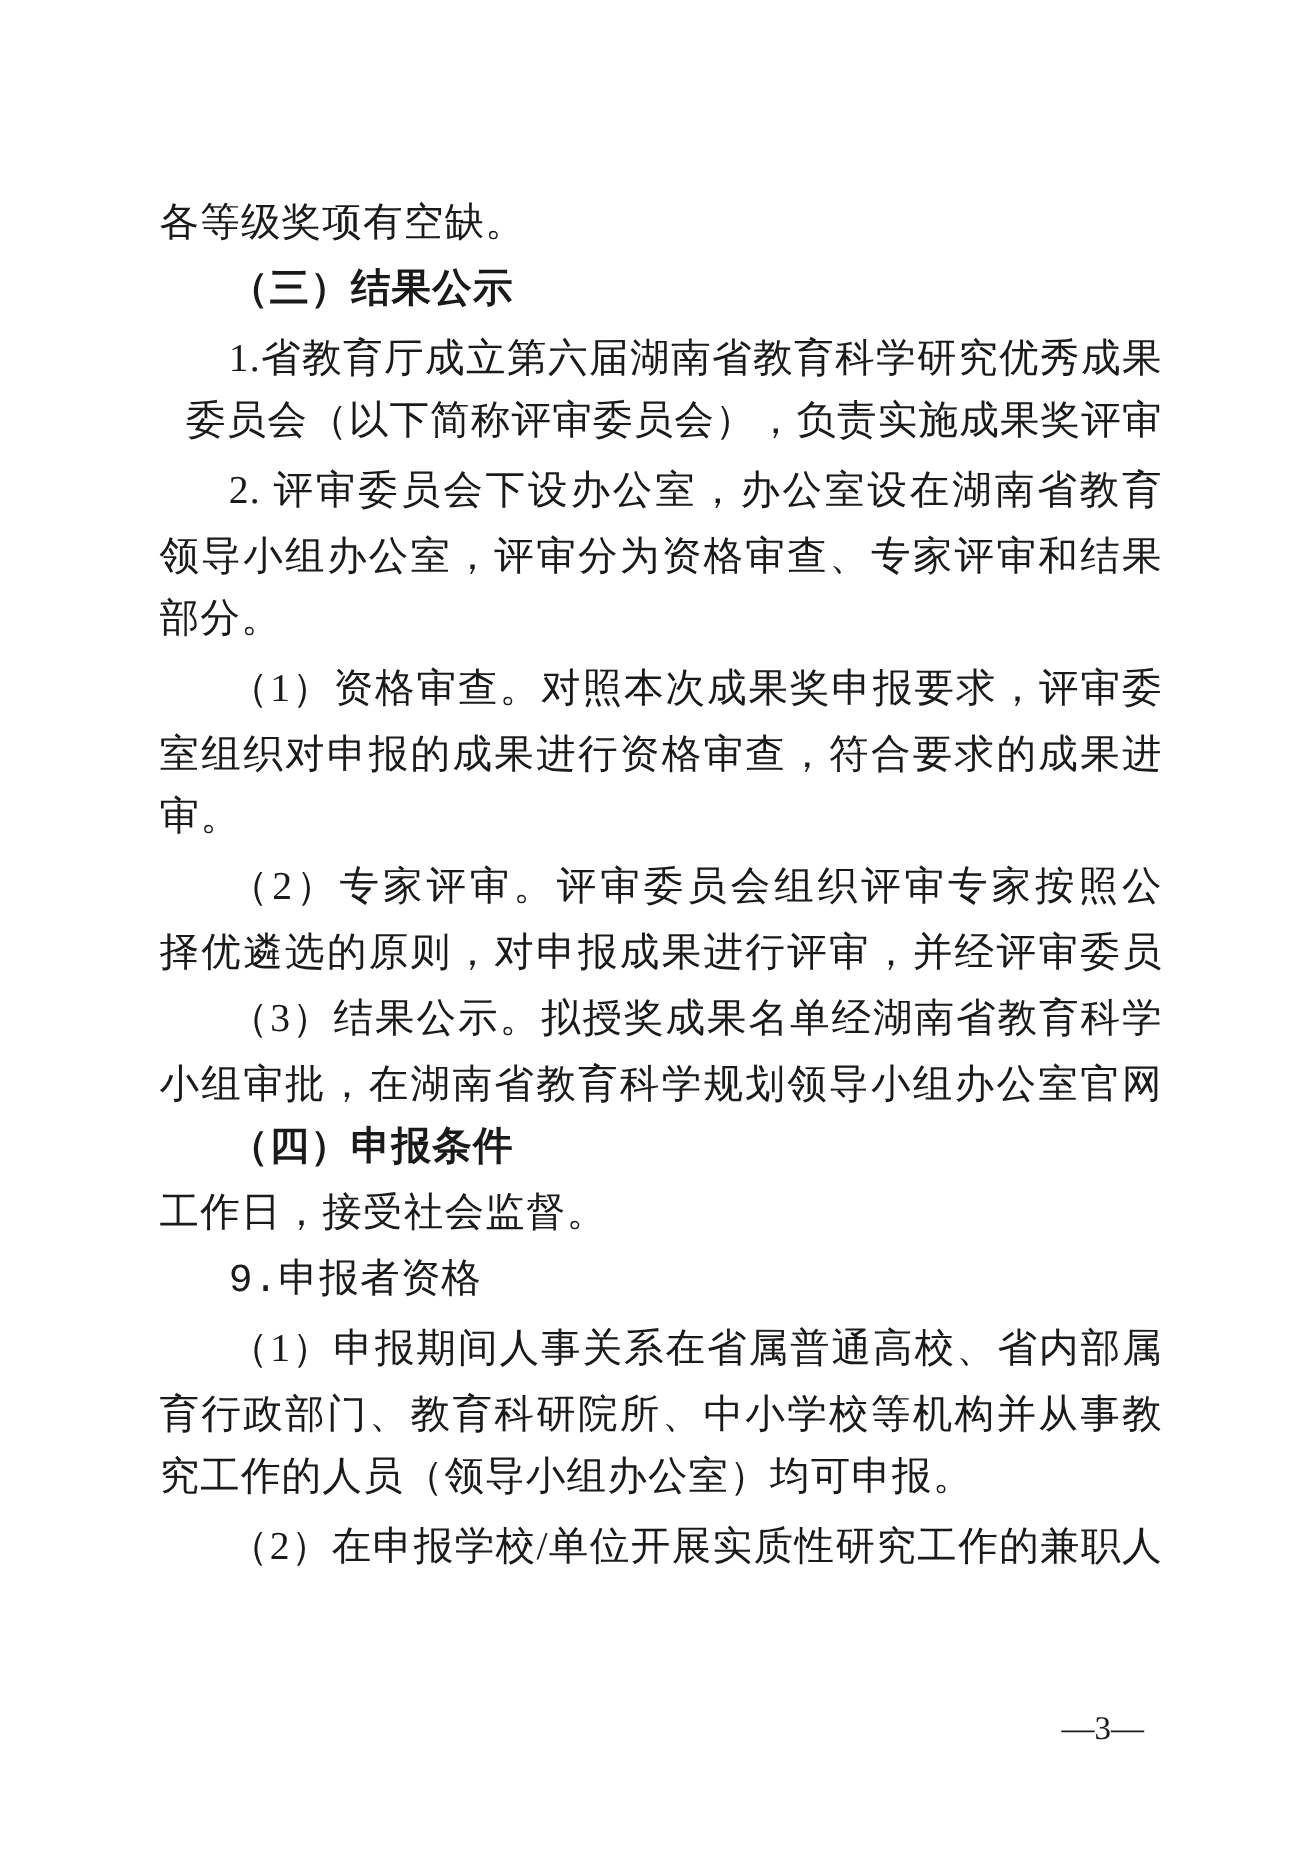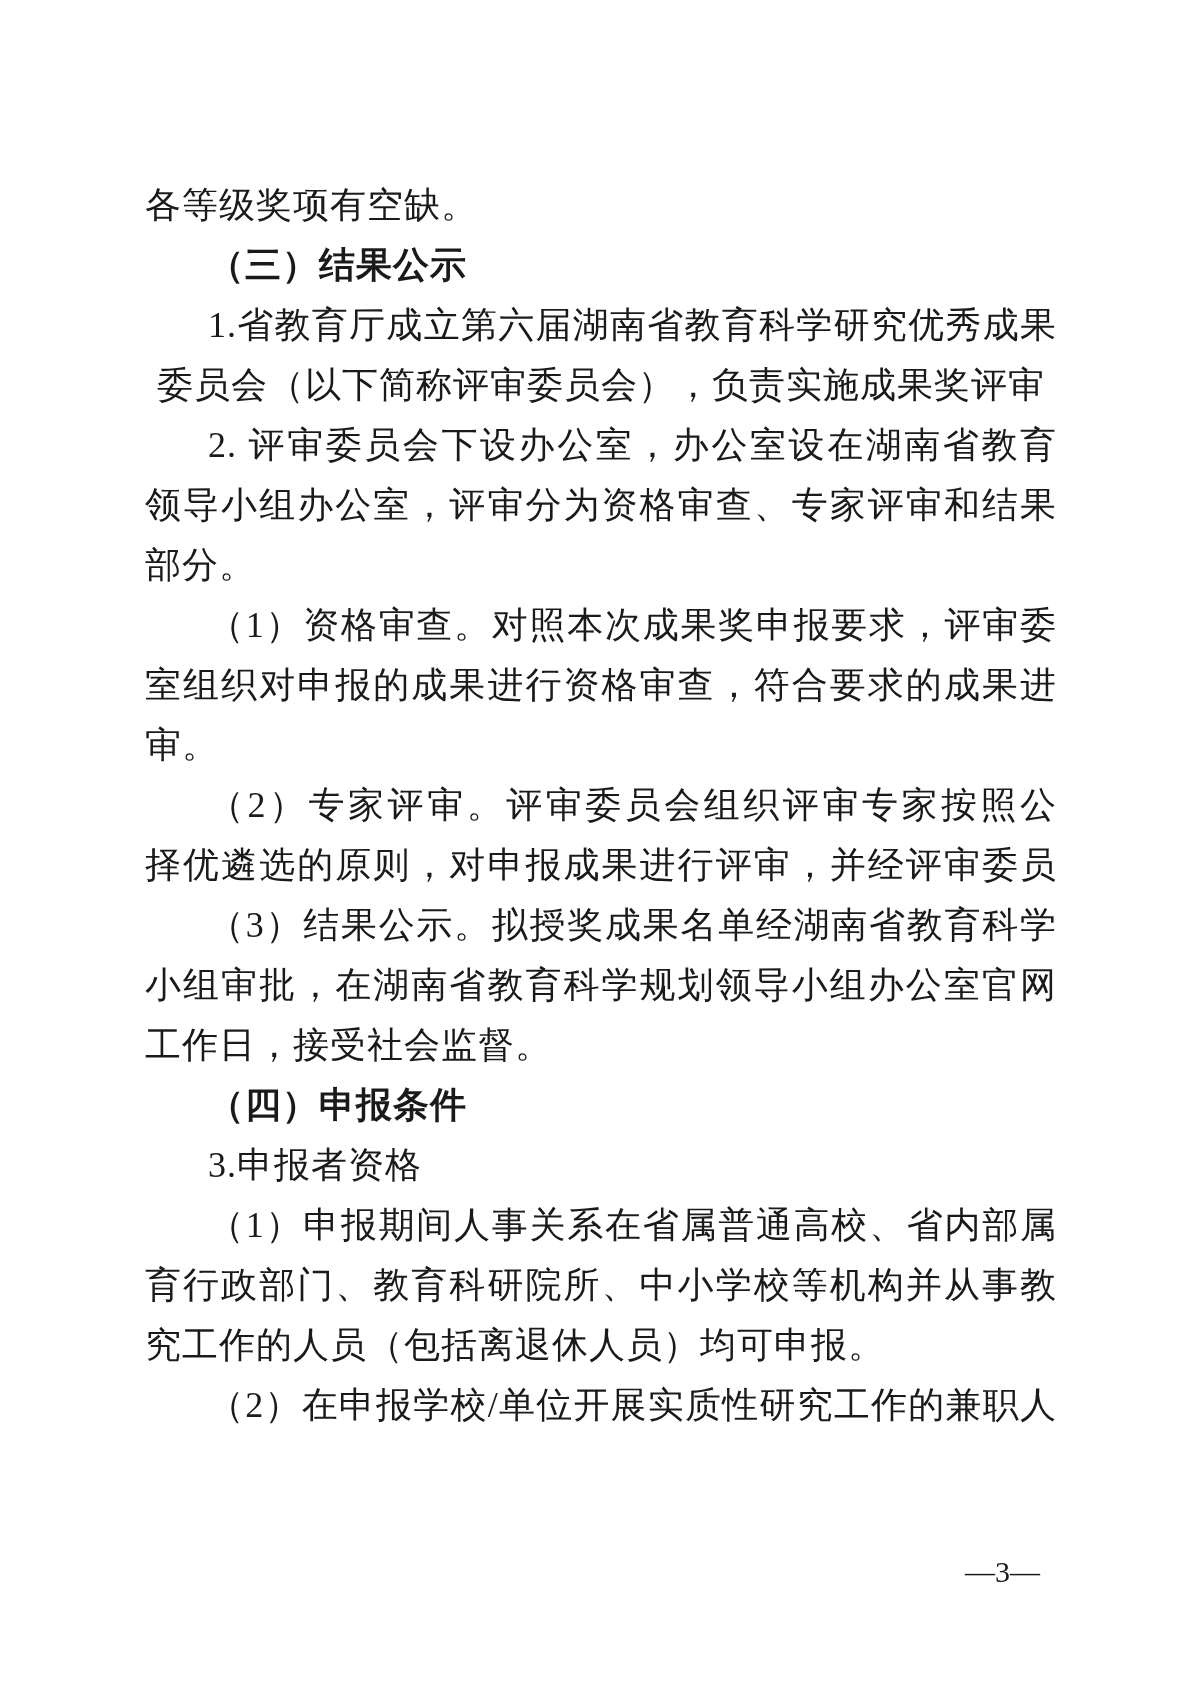--- a/index.html
+++ b/index.html
@@ -25,22 +25,23 @@
   .line {
     height: 60px;
     line-height: 60px;
     font-size: 36px;
     letter-spacing: 1px;
     text-align: justify;
     text-align-last: justify;
     overflow: hidden;
   }
   .line.nofill {
-    text-align: center;
+    text-align: right;
     text-align-last: left;
+    font-family: Liberation Mono, monospace;
   }
   .line.indent {
     text-indent: 63px;
   }
   .line.bold {
     font-weight: bold;
   }
   .page-number {
     position: absolute;
     top: 1552px;
@@ -62,22 +63,22 @@
       <div class="line indent">2. 评审委员会下设办公室，办公室设在湖南省教育科学规划</div>
       <div class="line">领导小组办公室，评审分为资格审查、专家评审和结果公示三个</div>
       <div class="line nofill">部分。</div>
       <div class="line indent">（1）资格审查。对照本次成果奖申报要求，评审委员会办公</div>
       <div class="line">室组织对申报的成果进行资格审查，符合要求的成果进入专家评</div>
       <div class="line nofill">审。</div>
       <div class="line indent">（2）专家评审。评审委员会组织评审专家按照公平、公正和</div>
       <div class="line">择优遴选的原则，对申报成果进行评审，并经评审委员会研究后</div>
       <div class="line indent">（3）结果公示。拟授奖成果名单经湖南省教育科学规划领导</div>
       <div class="line">小组审批，在湖南省教育科学规划领导小组办公室官网公示 5 个</div>
+      <div class="line indent nofill bold">（四）申报条件</div>
       <div class="line nofill">工作日，接受社会监督。</div>
-      <div class="line indent nofill bold">（四）申报条件</div>
-      <div class="line indent nofill">3.申报者资格</div>
+      <div class="line indent nofill">9.申报者资格</div>
       <div class="line indent">（1）申报期间人事关系在省属普通高校、省内部属高校、教</div>
       <div class="line">育行政部门、教育科研院所、中小学校等机构并从事教育科学研</div>
-      <div class="line nofill">究工作的人员（包括离退休人员）均可申报。</div>
+      <div class="line nofill">究工作的人员（领导小组办公室）均可申报。</div>
       <div class="line indent">（2）在申报学校/单位开展实质性研究工作的兼职人员，在没</div>
     </div>
   <div class="page-number">—3—</div>
 </div>
 
 </body></html>

